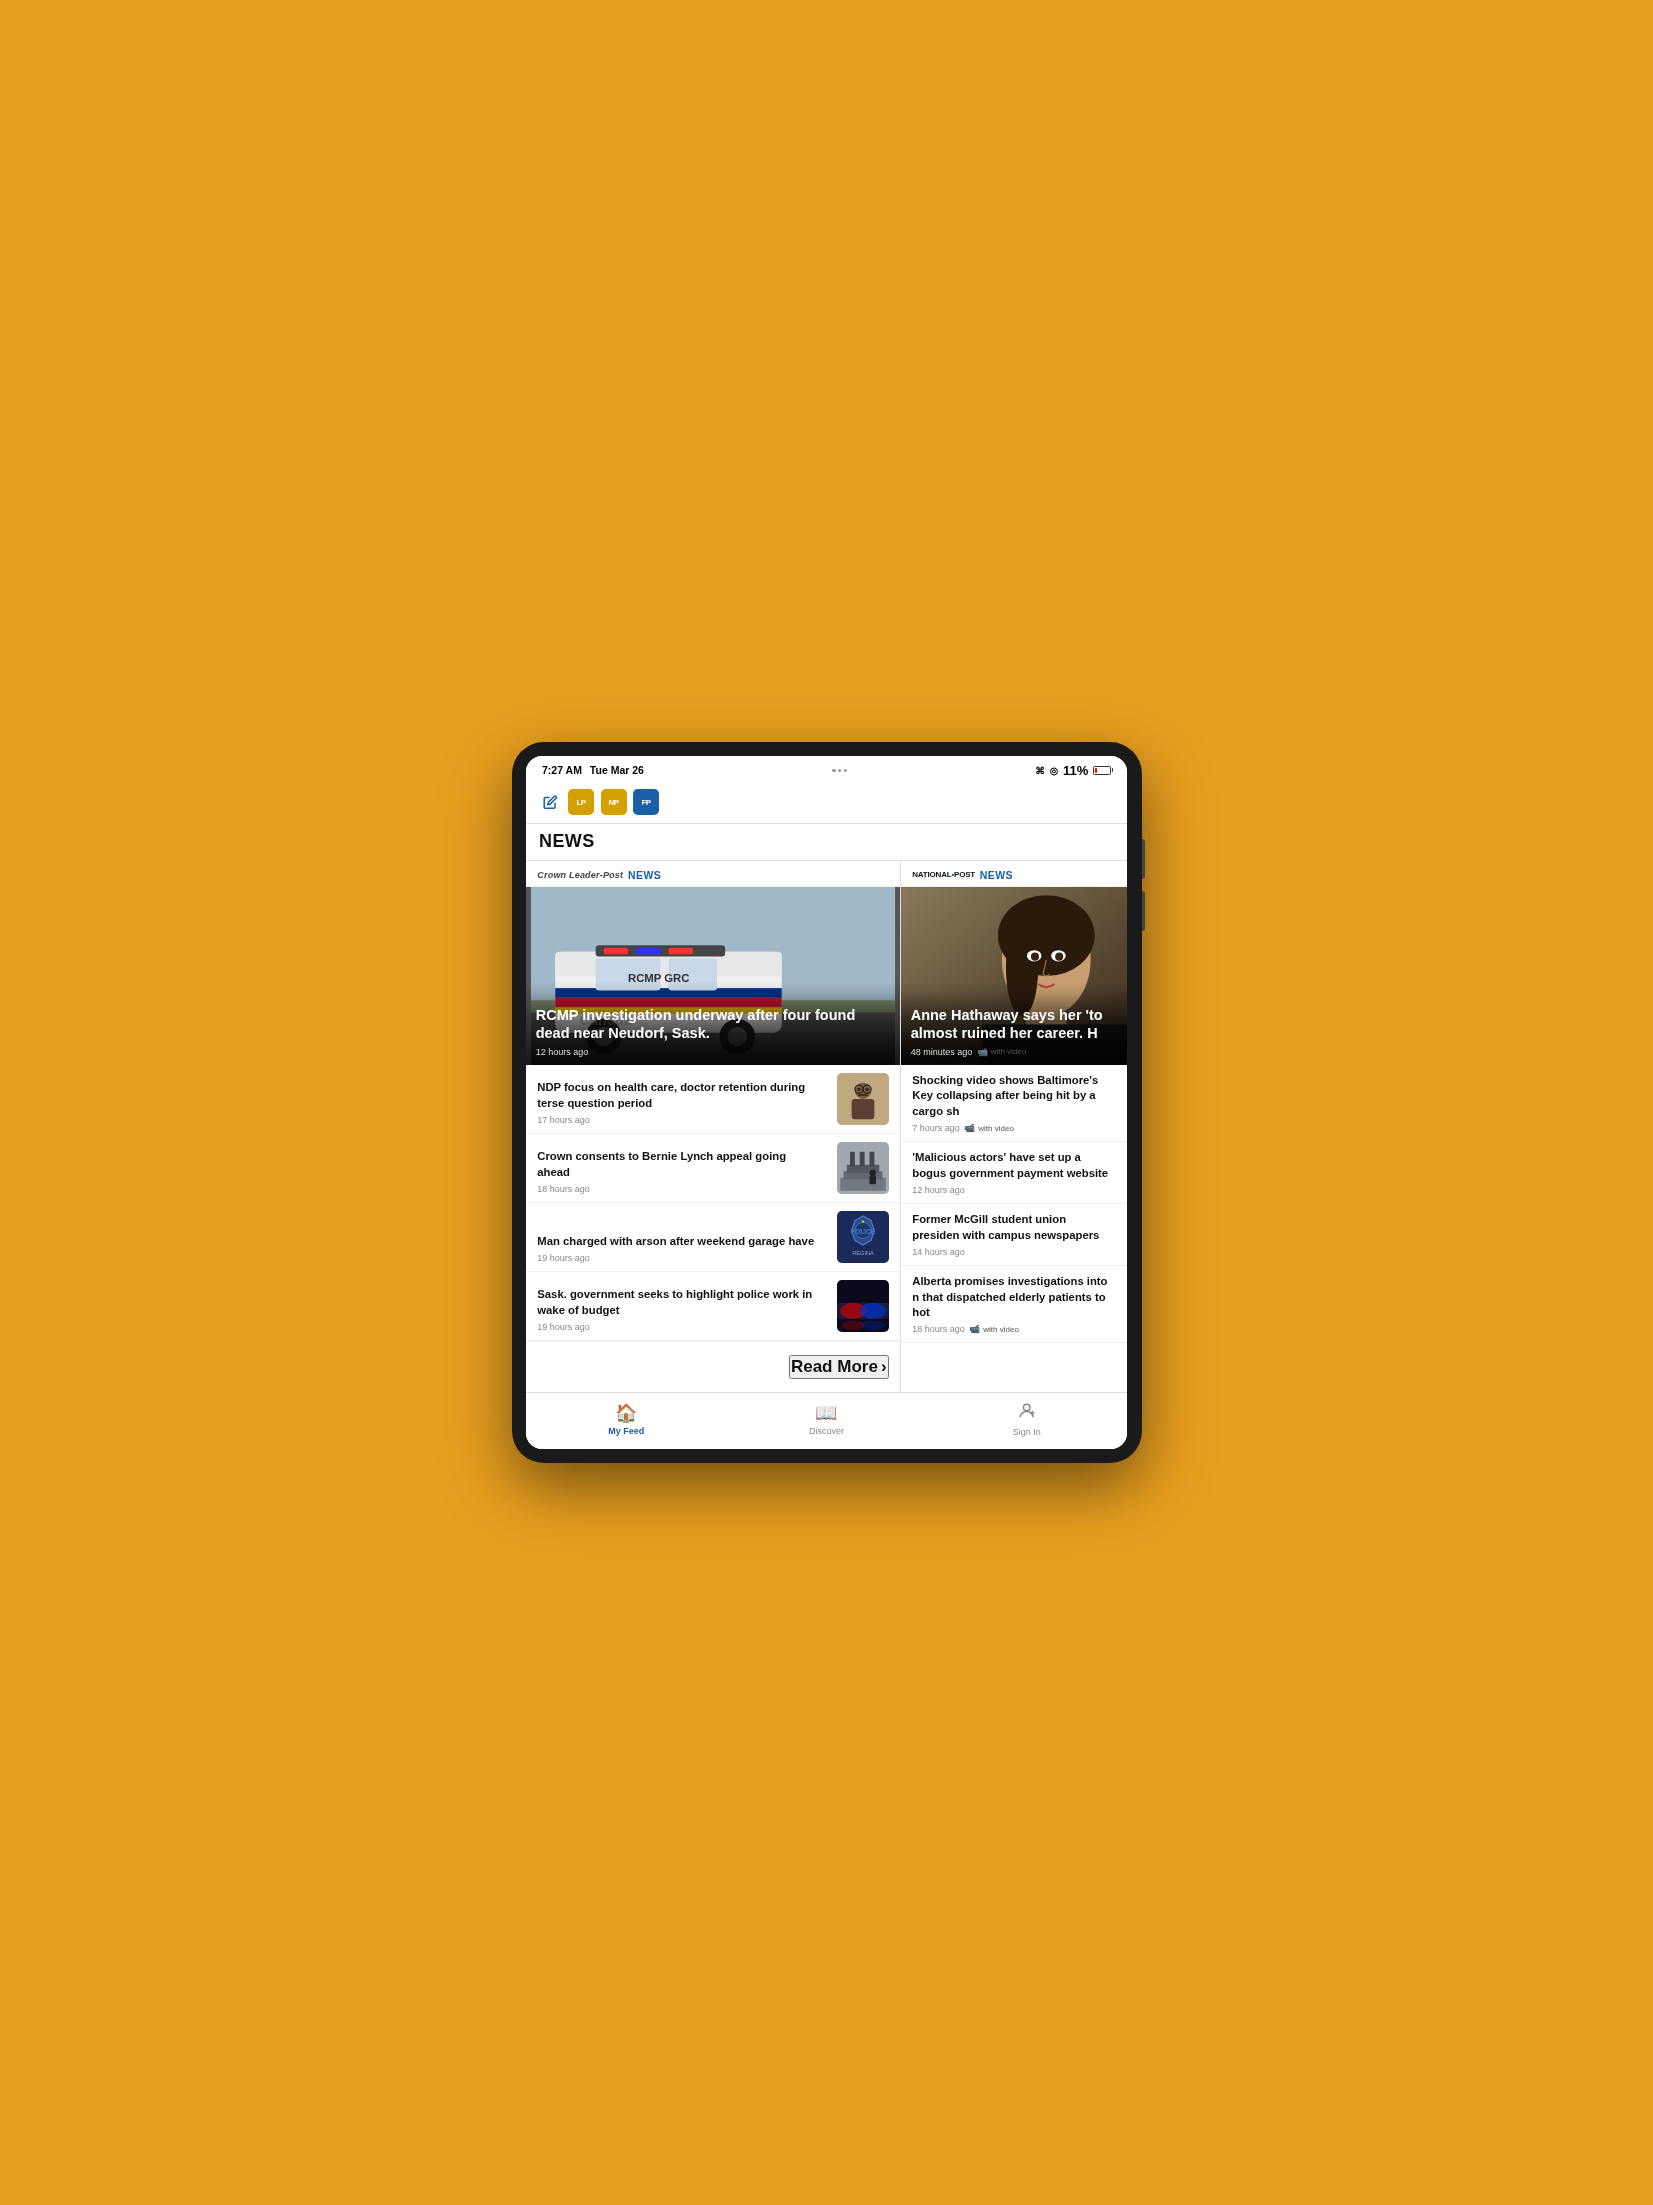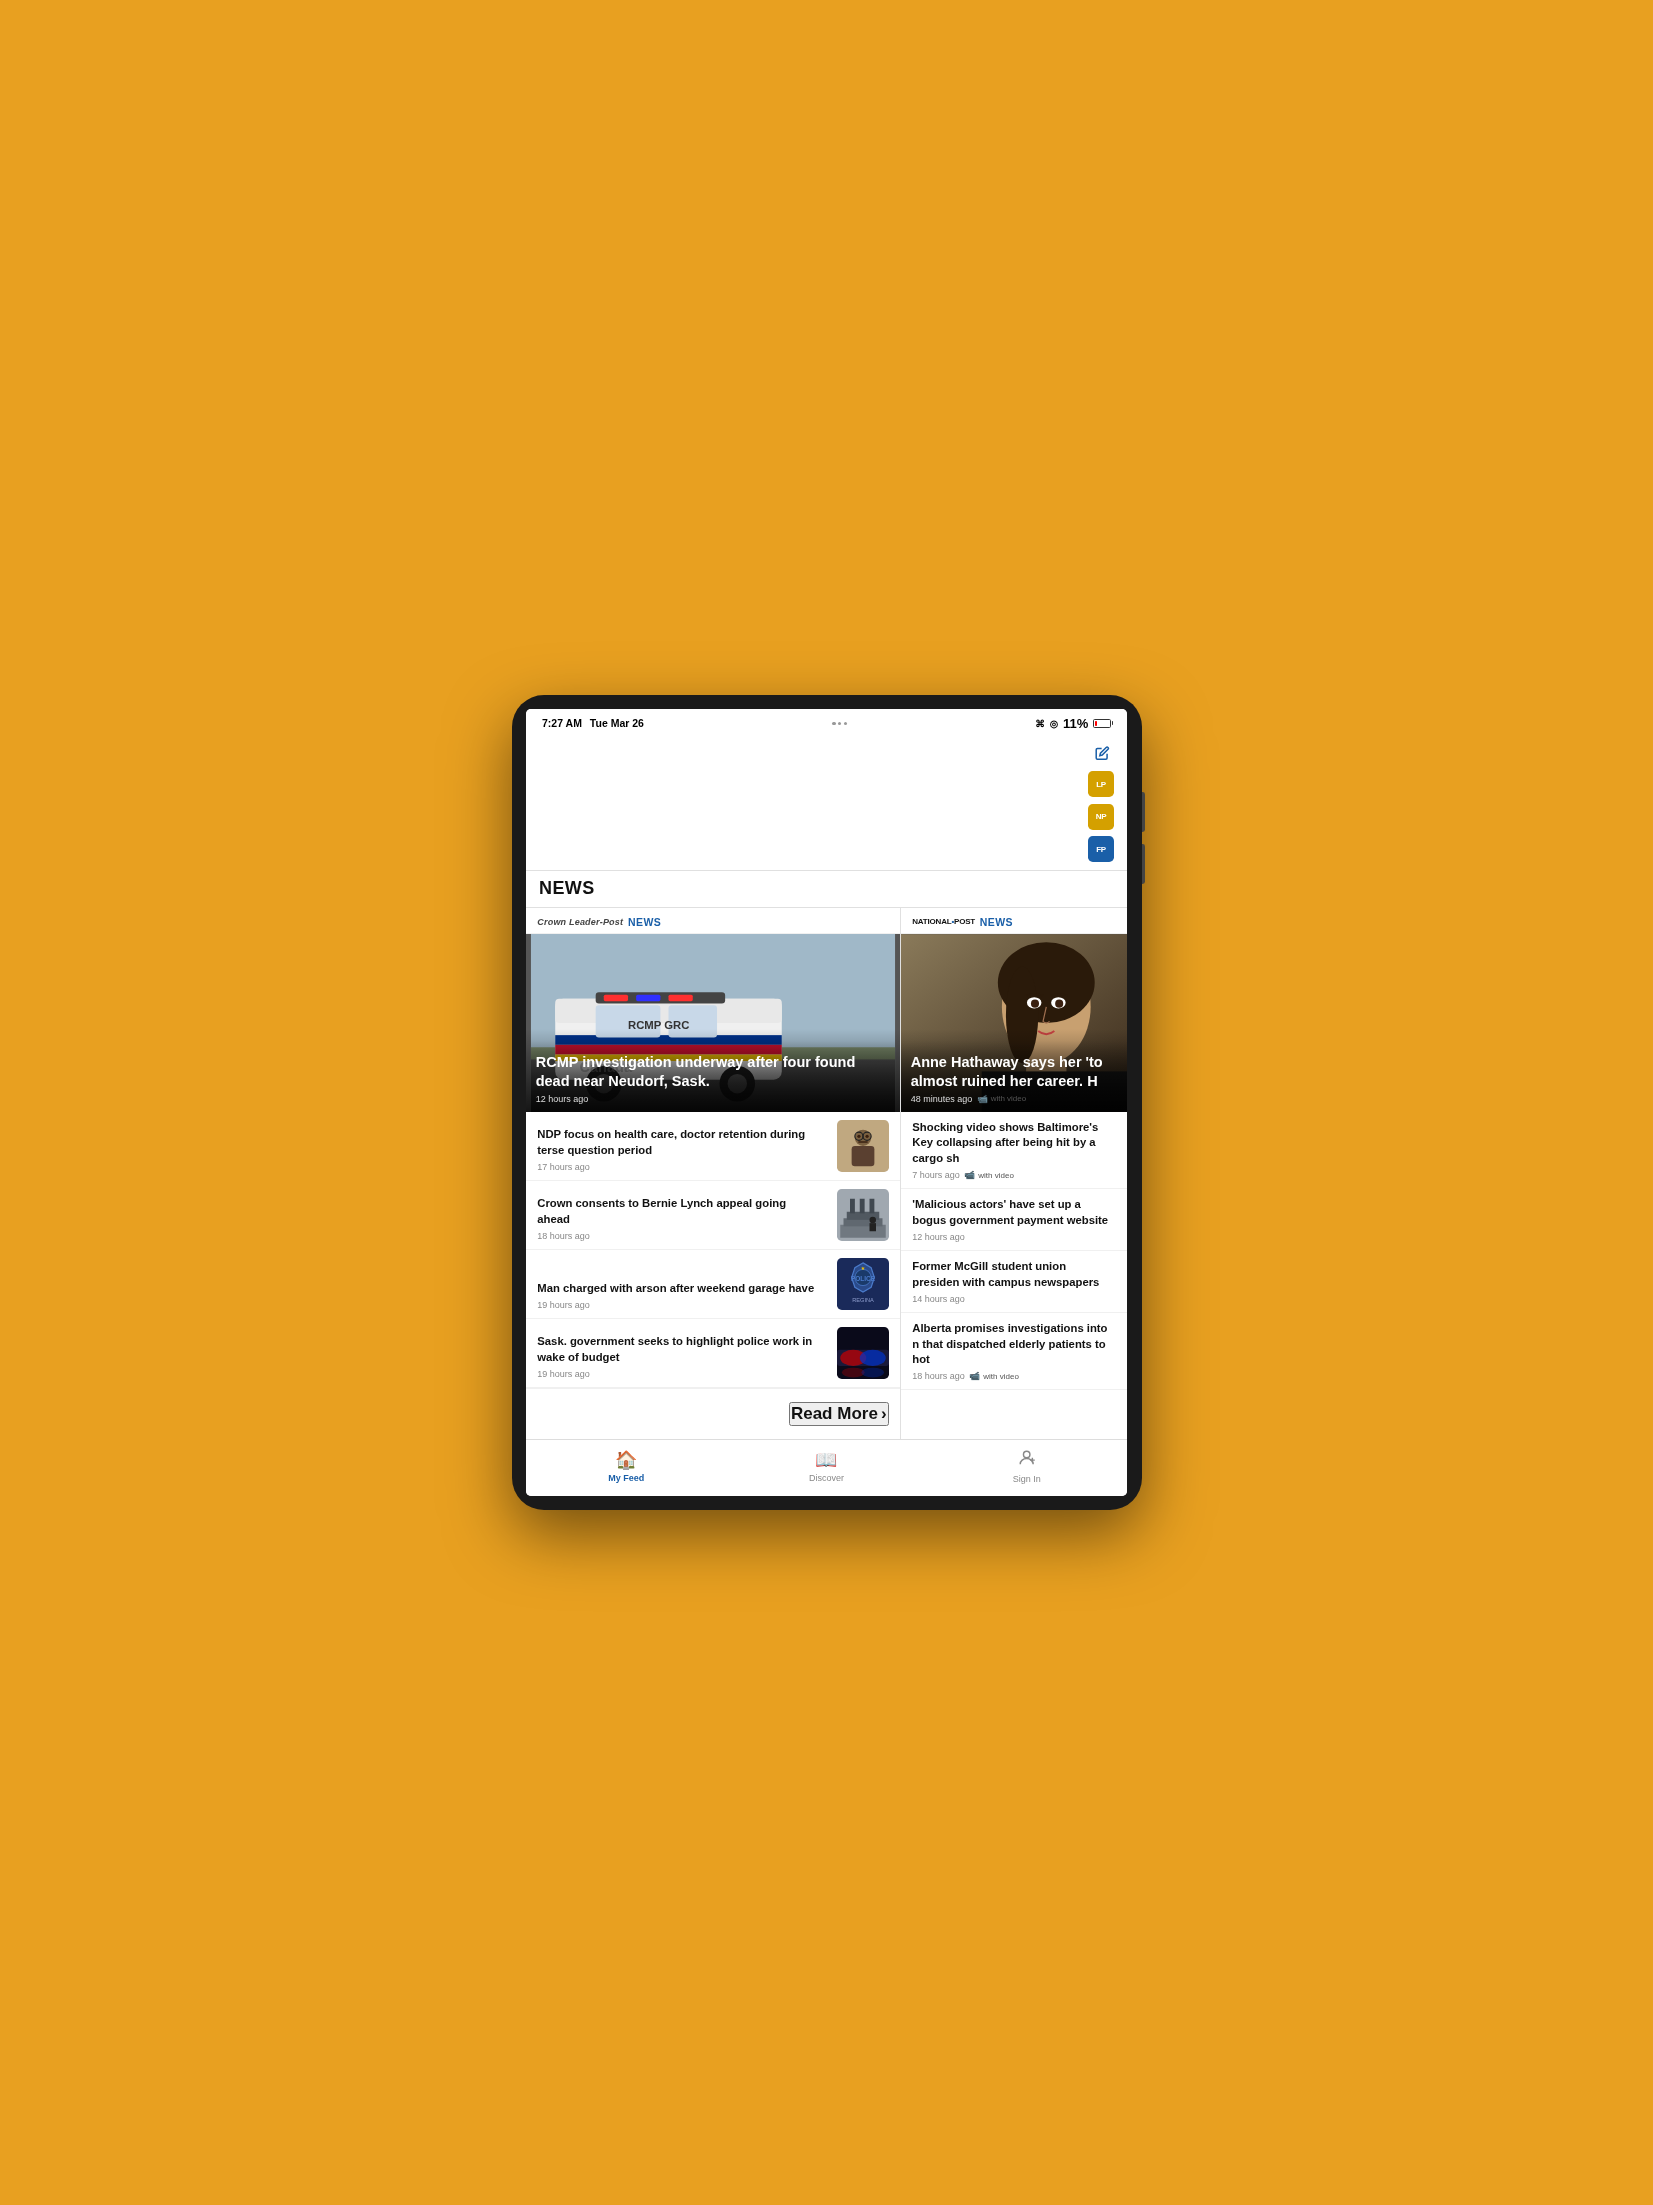--- a/index.html
+++ b/index.html
@@ -16,21 +16,21 @@
       width: 630px;
       background: #1a1a1a;
       border-radius: 32px;
       padding: 14.5px;
       box-shadow: 0 24px 65px rgba(0,0,0,0.5);
       position: relative;
     }
 
     .device-screen {
       background: #f2f2f2;
-      border-radius: 5px;
+      border-radius: 16px;
       overflow: hidden;
       position: relative;
     }
 
     
     .status-bar {
       background: #fff;
       display: flex;
       align-items: center;
       justify-content: space-between;
@@ -72,24 +72,23 @@
       height: 100%;
       background: #f00;
       border-radius: 0.8px;
     }
 
     
     .app-header {
       background: #fff;
       padding: 4.8px 13px 8px;
       display: flex;
-      align-items: flex-end;
+      align-items: center;
       gap: 6.5px;
       border-bottom: 0.8px solid #e0e0e0;
-      flex-direction: column;
     }
     .edit-icon-btn {
       width: 22.6px; height: 22.6px;
       display: flex; align-items: center; justify-content: center;
       color: #1a5fa8;
     }
 
     .pub-badge {
       width: 26px; height: 26px;
       border-radius: 4.8px;

